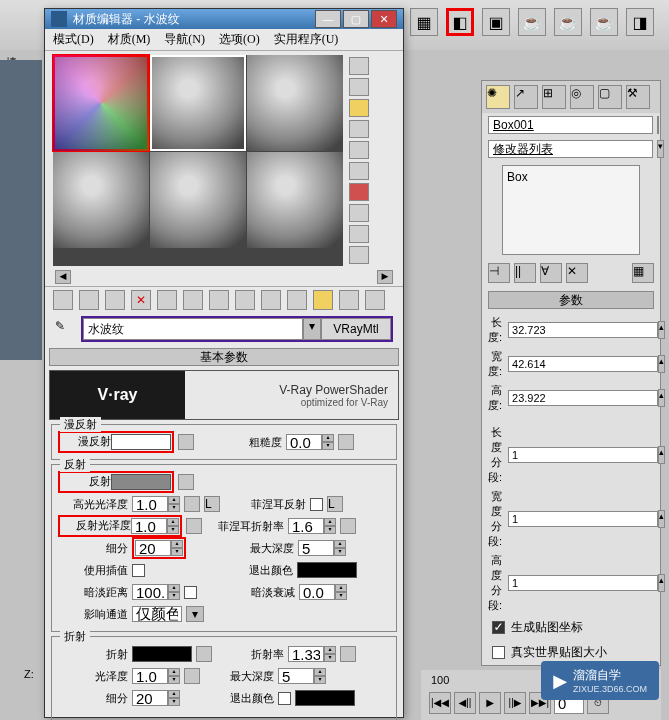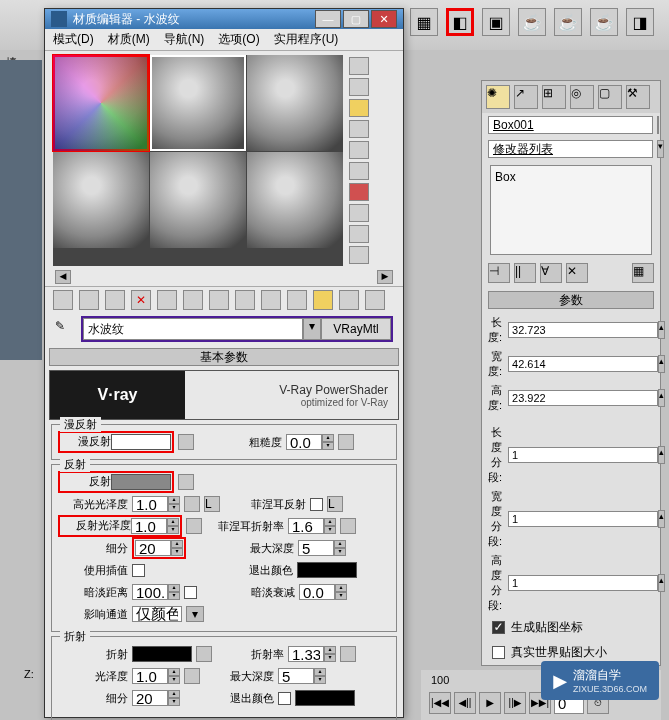--- a/index.html
+++ b/index.html
@@ -14,21 +14,21 @@
     
     .mat-editor { position: absolute; left: 44px; top: 8px; width: 360px; height: 710px; background: #e9e9e9; border: 1px solid #333; box-shadow: 2px 2px 8px rgba(0,0,0,0.3); }
     .titlebar { height: 20px; background: linear-gradient(#6aa5e0, #3a75b0); display: flex; align-items: center; padding: 0 6px; color: #fff; }
     .titlebar-icon { width: 16px; height: 16px; background: #2a5a8a; margin-right: 6px; }
     .titlebar-title { flex: 1; }
     .titlebar-btns { display: flex; gap: 2px; }
     .titlebar-btn { width: 26px; height: 18px; background: #d0d0d0; border: 1px solid #555; text-align: center; line-height: 16px; font-size: 11px; }
     .close-btn { background: #c84040; color: #fff; }
     
     .menubar { height: 22px; background: #e9e9e9; display: flex; padding: 0 8px; gap: 14px; align-items: center; border-bottom: 1px solid #aaa; }
-    .menu-item { cursor: pointer; }
+    .menu-item { cursor: pointer; font-family: Liberation Serif, serif; }
     
     
     .slots-area { display: flex; padding: 4px 8px; }
     .slots-grid { display: grid; grid-template-columns: repeat(3, 96px); grid-template-rows: repeat(2, 96px); gap: 1px; background: #444; }
     .slot { background: radial-gradient(circle at 40% 35%, #ddd 10%, #888 60%, #444 90%); position: relative; }
     .slot.selected { outline: 3px solid #e00; outline-offset: -2px; }
     .slot.selected::before { content: ''; position: absolute; inset: 0; background: conic-gradient(from 45deg, #f00, #0f0, #00f, #f0f, #f00); opacity: 0.3; }
     .slot.active { outline: 2px solid #fff; outline-offset: -2px; }
     .side-tools { width: 28px; display: flex; flex-direction: column; gap: 3px; padding: 2px 0 2px 6px; }
     .side-tool { width: 20px; height: 18px; background: #d0d0d0; border: 1px solid #888; }
@@ -80,21 +80,21 @@
     .red-box { border: 2px solid #e00; padding: 1px; display: inline-flex; }
     
     
     .right-panel { position: absolute; right: 8px; top: 80px; width: 180px; background: #e0e0e0; border: 1px solid #888; }
     .rp-tabs { display: flex; padding: 4px; gap: 4px; background: #d0d0d0; }
     .rp-tab { width: 24px; height: 24px; background: #c8c8c8; border: 1px solid #888; }
     .rp-tab.active { background: #f0e0a0; }
     .rp-row { display: flex; padding: 3px 6px; align-items: center; gap: 4px; }
     .rp-input { flex: 1; height: 18px; border: 1px solid #888; background: #fff; padding: 0 4px; text-decoration: underline; }
     .rp-dd { width: 16px; height: 18px; background: #c0c0c0; border: 1px solid #888; text-align: center; font-size: 9px; }
-    .rp-list { margin: 4px 8px; border: 1px solid #888; background: #f4f4f4; height: 90px; padding: 4px; }
+    .rp-list { margin: 4px 20px; border: 1px solid #888; background: #f4f4f4; height: 90px; padding: 4px; }
     .rp-controls { display: flex; padding: 4px 6px; gap: 4px; }
     .rp-ctrl { width: 22px; height: 20px; background: #c8c8c8; border: 1px solid #888; }
     .rp-section-h { background: #c0c0c0; border: 1px solid #888; text-align: center; height: 18px; margin: 4px 6px; }
     .rp-field { display: flex; padding: 2px 6px; align-items: center; }
     .rp-flabel { width: 60px; text-align: right; padding-right: 6px; font-size: 11px; }
     .rp-finput { flex: 1; height: 16px; border: 1px solid #888; background: #fff; padding: 0 3px; font-size: 11px; }
     .rp-check { display: flex; padding: 4px 10px; align-items: center; gap: 6px; font-size: 11px; }
     
     
     .timeline { position: absolute; bottom: 0; right: 8px; width: 240px; height: 50px; background: #d0d0d0; }

